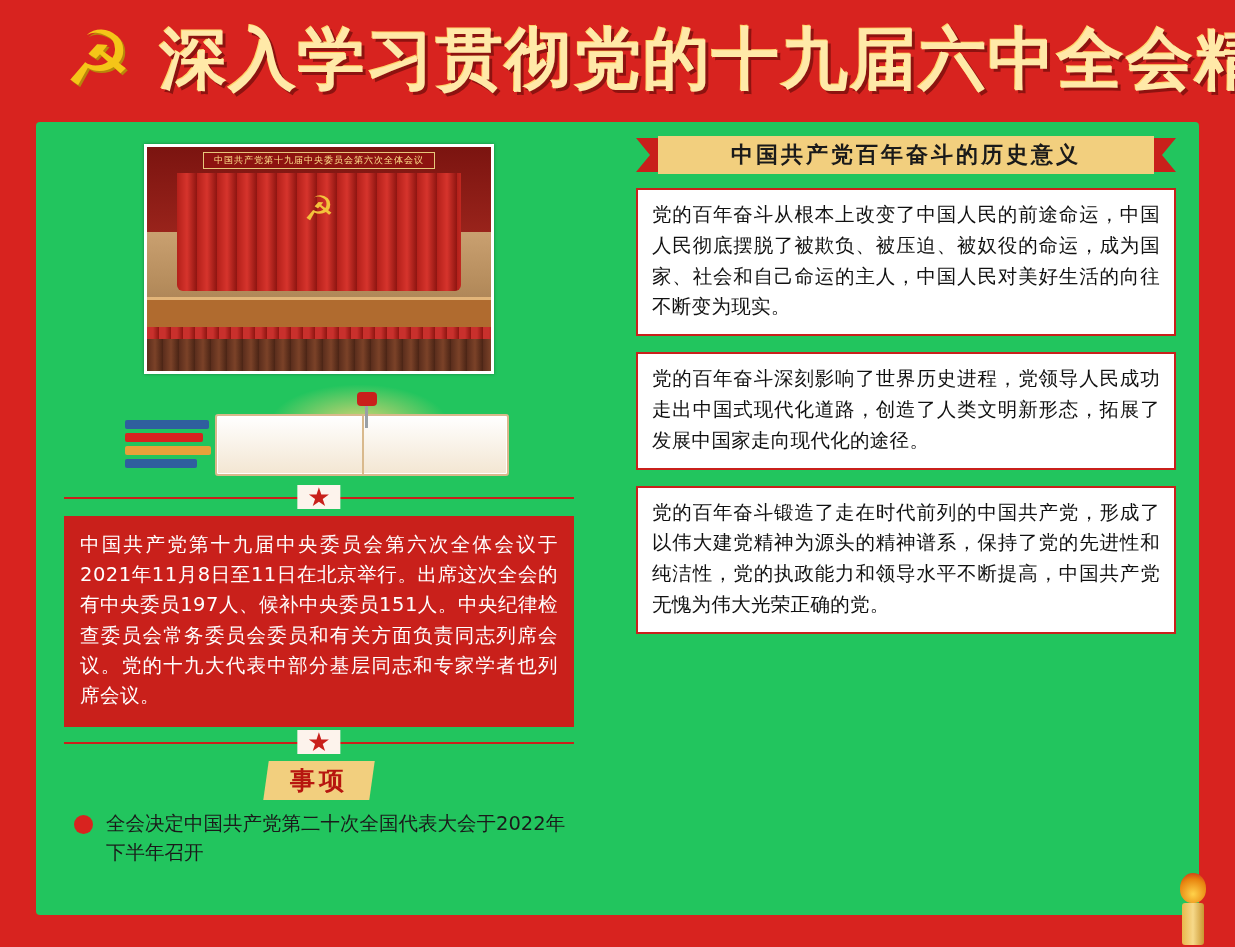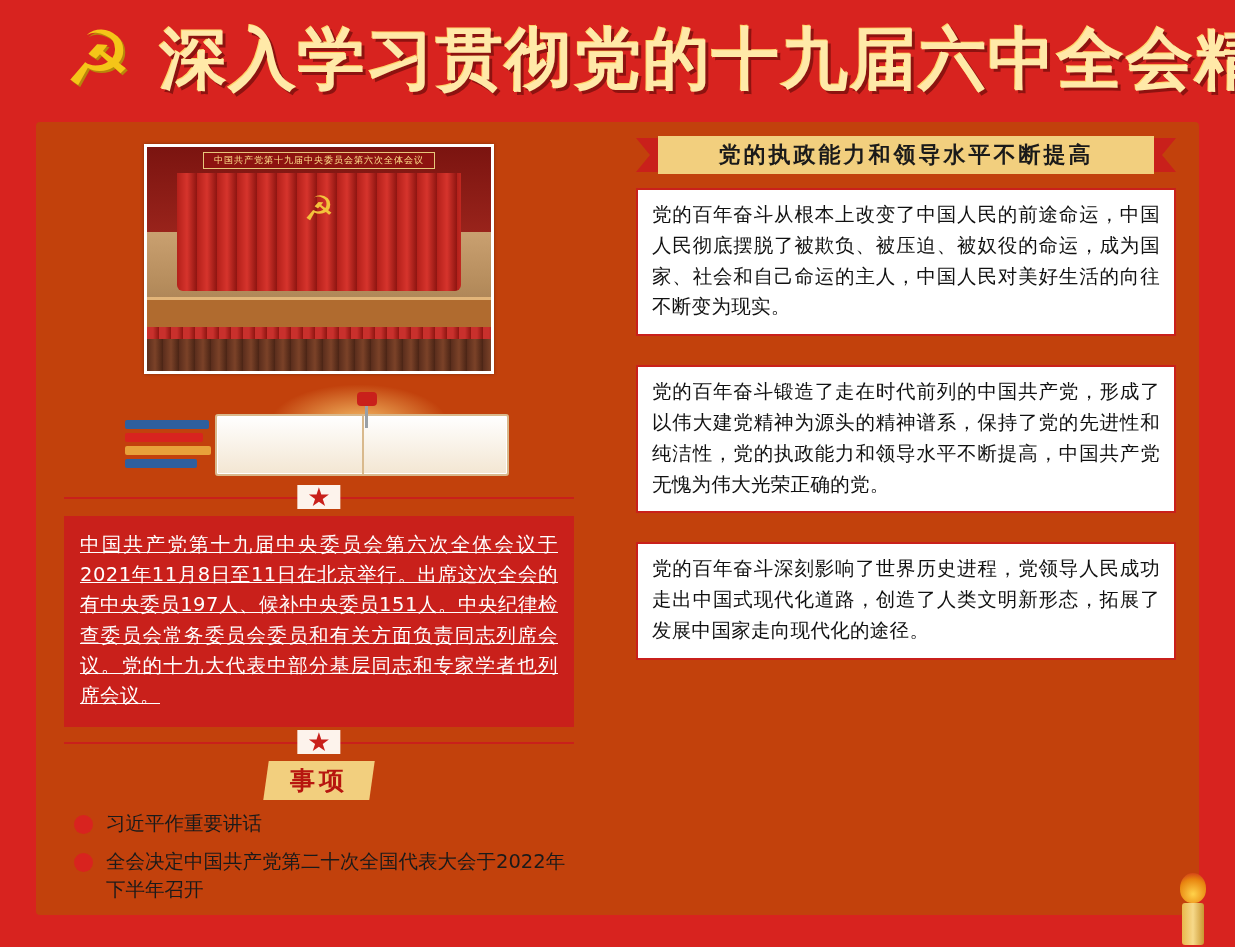--- a/index.html
+++ b/index.html
@@ -49,21 +49,21 @@
     font-family: "DejaVu Sans", "Liberation Sans", sans-serif;
   }
 
   
   #panel {
     position: absolute;
     left: 36px;
     top: 122px;
     width: 1163px;
     height: 793px;
-    background: #c2410c;
+    background: #22c55e;
     border-radius: 4px;
     box-sizing: border-box;
   }
 
   #left-col {
     position: absolute;
     left: 28px;
     top: 12px;
     width: 510px;
   }
@@ -222,21 +222,20 @@
   
   #summary-box {
     background: #c9201b;
     color: #fff;
     padding: 14px 16px 16px 16px;
     font-size: 19.5px;
     line-height: 1.55;
     text-align: justify;
     letter-spacing: .5px;
     box-sizing: border-box;
-    text-decoration: underline;
   }
 
   
   #matters-title-wrap {
     text-align: center;
     margin: 4px 0 10px 0;
   }
   #matters-title {
     display: inline-block;
     position: relative;
@@ -299,21 +298,21 @@
     color: #1a1a1a;
     font-size: 22px;
     font-weight: bold;
     letter-spacing: 3px;
   }
 
   .point-box {
     border: 2px solid #c9201b;
     background: #fff;
     padding: 10px 14px 11px 14px;
-    margin-bottom: 29px;
+    margin-bottom: 16px;
     font-size: 19.5px;
     line-height: 1.58;
     color: #111;
     text-align: justify;
     letter-spacing: .3px;
     box-sizing: border-box;
   }
 
   
   #torch {
@@ -381,34 +380,33 @@
       <span class="star">★</span>
     </div>
 
     <div id="matters-title-wrap">
       <div id="matters-title">
         <span>事项</span>
       </div>
     </div>
 
     <ul id="matters-list">
-      <li>习近平作重要讲话</li>
       <li>全会决定中国共产党第二十次全国代表大会于2022年下半年召开</li>
     </ul>
   </div>
 
   <div id="right-col">
     <div id="ribbon">
       <div class="tail-left"></div>
       <div class="tail-right"></div>
-      <div class="label">党的执政能力和领导水平不断提高</div>
+      <div class="label">中国共产党百年奋斗的历史意义</div>
     </div>
 
     <div class="point-box">党的百年奋斗从根本上改变了中国人民的前途命运，中国人民彻底摆脱了被欺负、被压迫、被奴役的命运，成为国家、社会和自己命运的主人，中国人民对美好生活的向往不断变为现实。</div>
+    <div class="point-box">党的百年奋斗深刻影响了世界历史进程，党领导人民成功走出中国式现代化道路，创造了人类文明新形态，拓展了发展中国家走向现代化的途径。</div>
     <div class="point-box">党的百年奋斗锻造了走在时代前列的中国共产党，形成了以伟大建党精神为源头的精神谱系，保持了党的先进性和纯洁性，党的执政能力和领导水平不断提高，中国共产党无愧为伟大光荣正确的党。</div>
-    <div class="point-box">党的百年奋斗深刻影响了世界历史进程，党领导人民成功走出中国式现代化道路，创造了人类文明新形态，拓展了发展中国家走向现代化的途径。</div>
   </div>
 </div>
 
 <div id="torch">
   <div class="flame"></div>
   <div class="body"></div>
 </div>
 
 </body></html>

